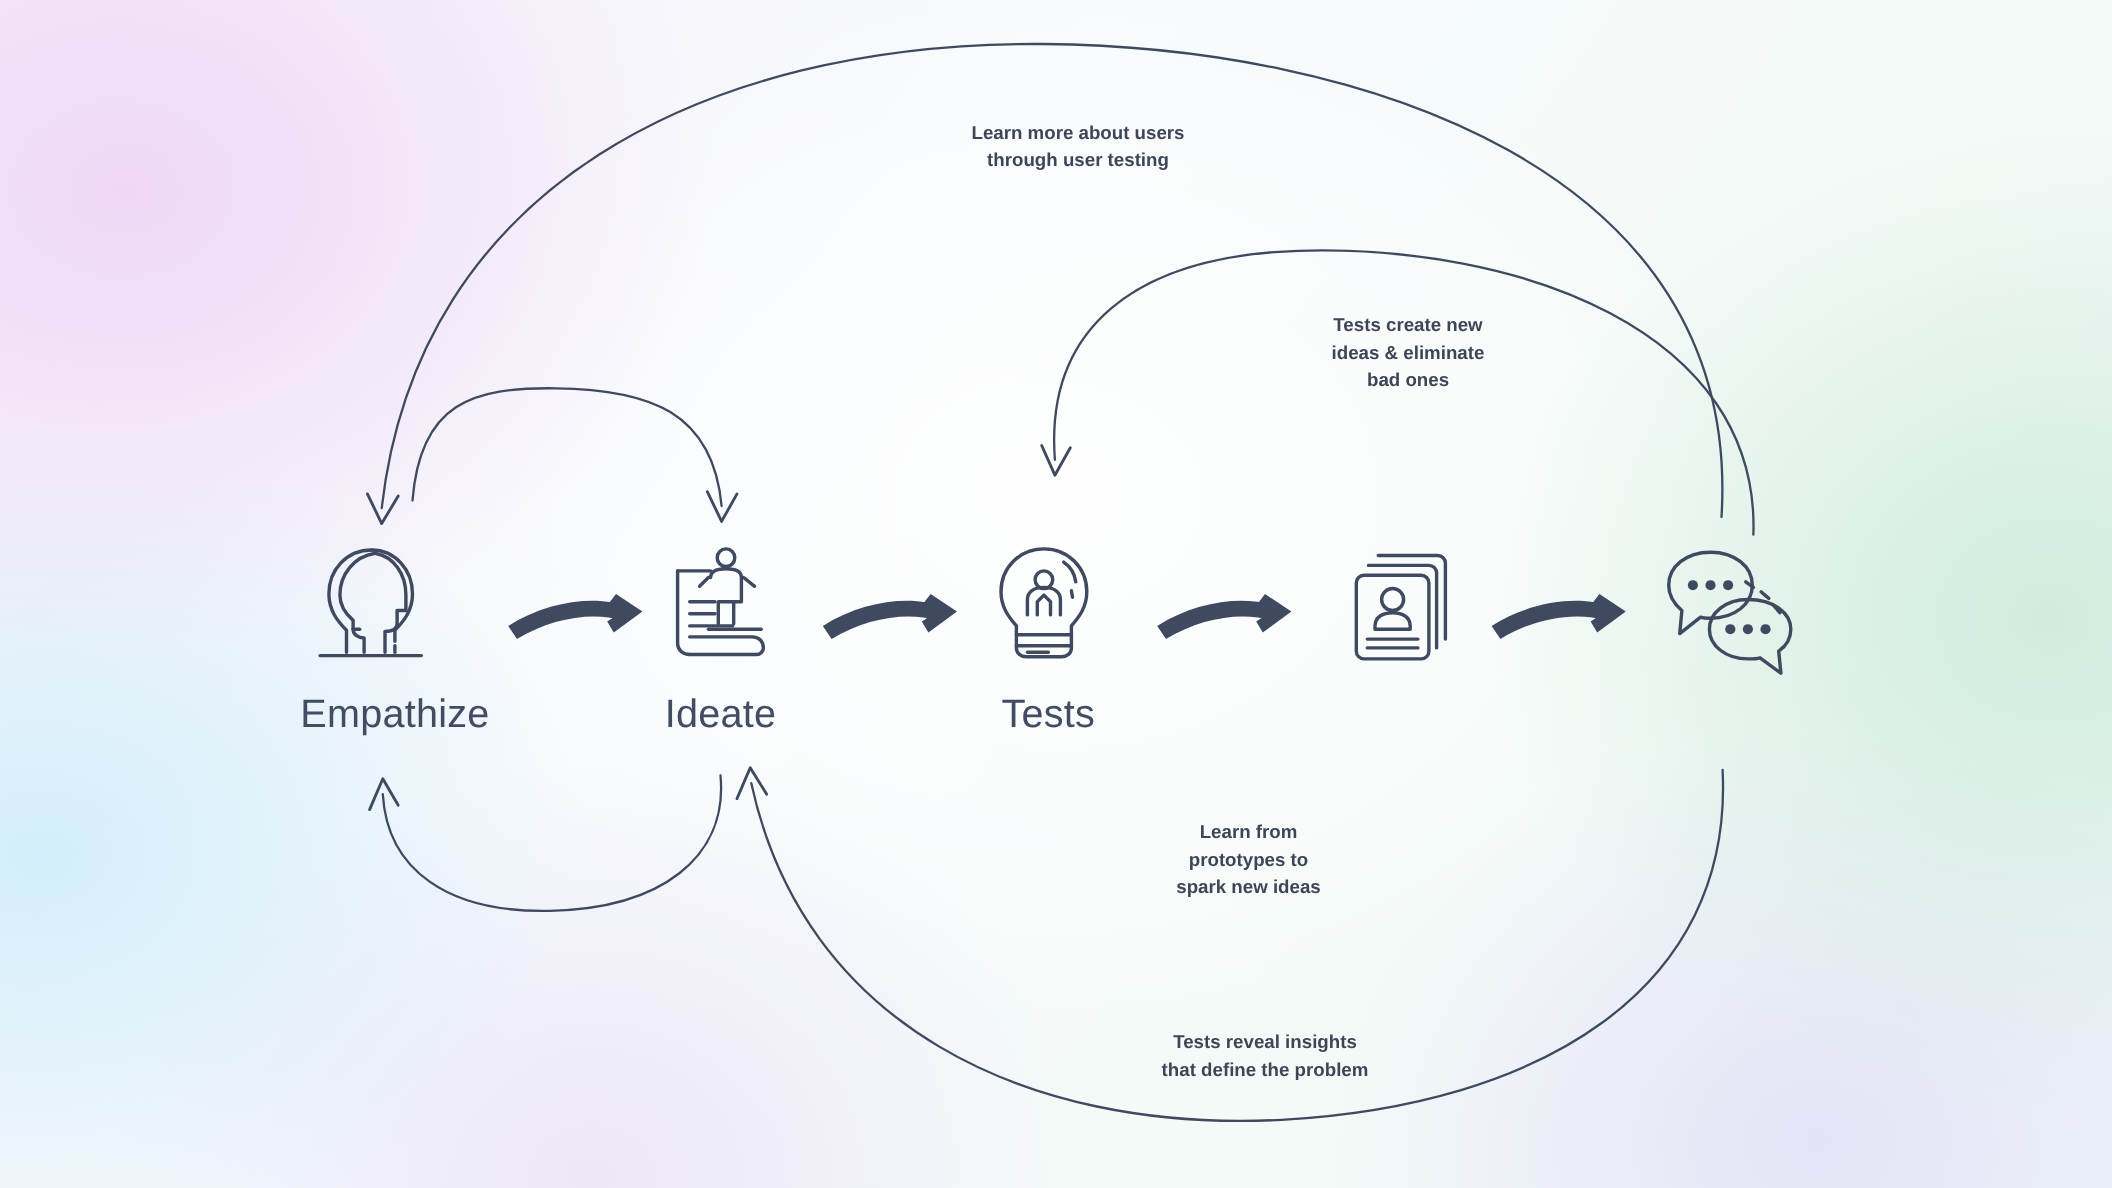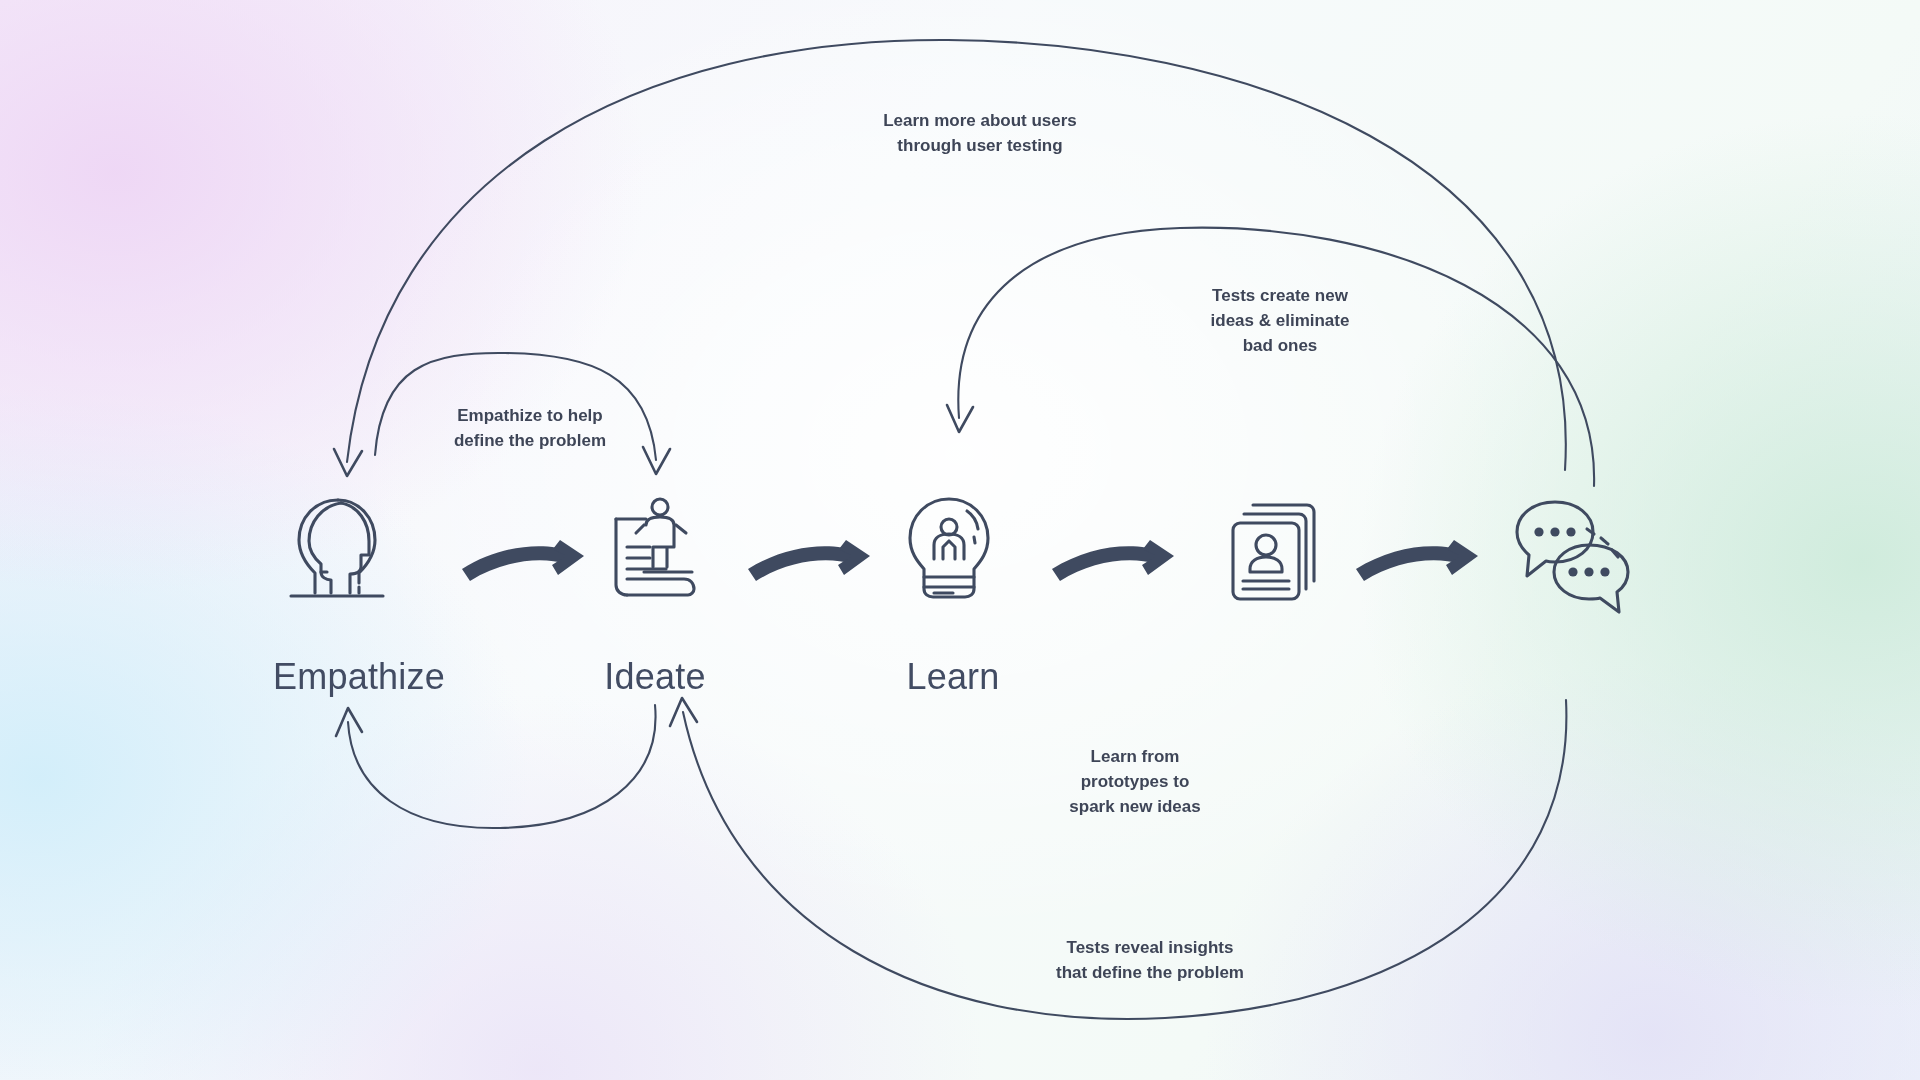--- a/index.html
+++ b/index.html
@@ -41,21 +41,20 @@
     width: 240px;
     text-align: center;
   }
   .stage-label {
     font-family: "Liberation Sans", sans-serif;
     font-size: 36px;
     font-weight: 400;
     letter-spacing: 0.2px;
     color: #424c63;
     white-space: nowrap;
-    margin-top: 28px;
   }
 
   
   .annotation {
     position: absolute;
     font-family: "Liberation Sans", sans-serif;
     font-size: 17px;
     font-weight: 700;
     line-height: 1.48;
     color: #3e4557;
@@ -182,32 +181,30 @@
     </g>
   </svg>
 
   <div class="stage" style="left:239px; top:628px;">
     <div class="stage-label">Empathize</div>
   </div>
   <div class="stage" style="left:535px; top:628px;">
     <div class="stage-label">Ideate</div>
   </div>
   <div class="stage" style="left:833px; top:628px;">
-    <div class="stage-label">Learn</div>
+    <div class="stage-label">Tests</div>
   </div>
 
   <div class="annotation" style="left:1115px; top:283px; width:330px;">Tests create new
 ideas &amp; eliminate
 bad ones</div>
 
   <div class="annotation" style="left:780px; top:108px; width:400px;">Learn more about users
 through user testing</div>
 
-  <div class="annotation" style="left:385px; top:403px; width:290px;">Empathize to help
-define the problem</div>
 
   <div class="annotation" style="left:975px; top:712px; width:320px;margin-top:32px;">Learn from
 prototypes to
 spark new ideas</div>
 
   <div class="annotation" style="left:955px; top:935px; width:390px;">Tests reveal insights
 that define the problem</div>
 
 </div>
 

